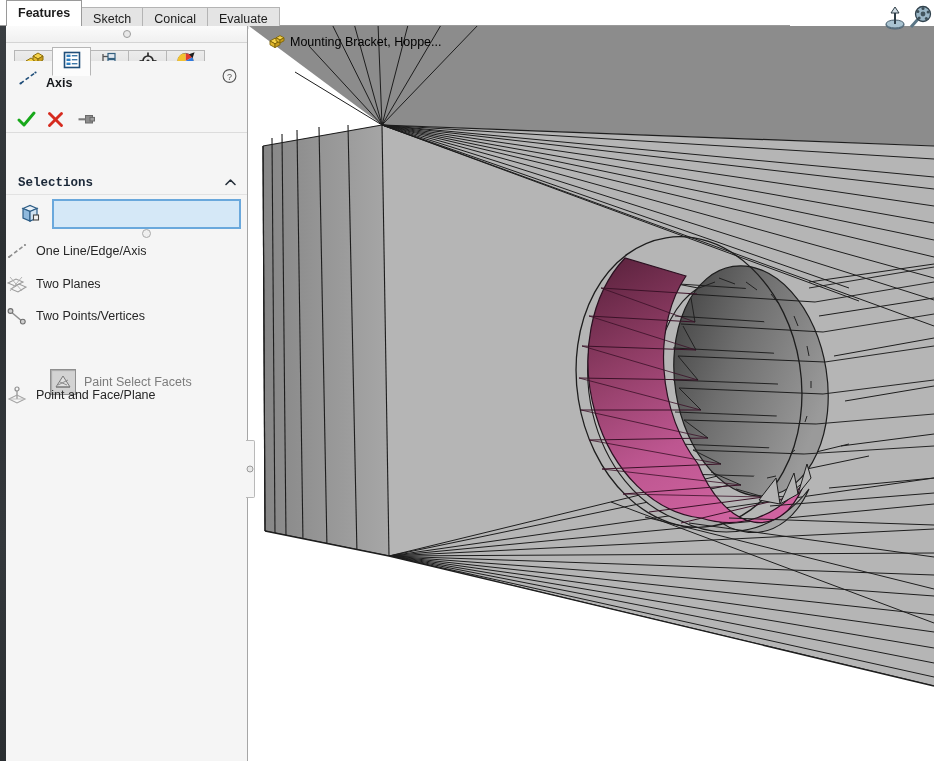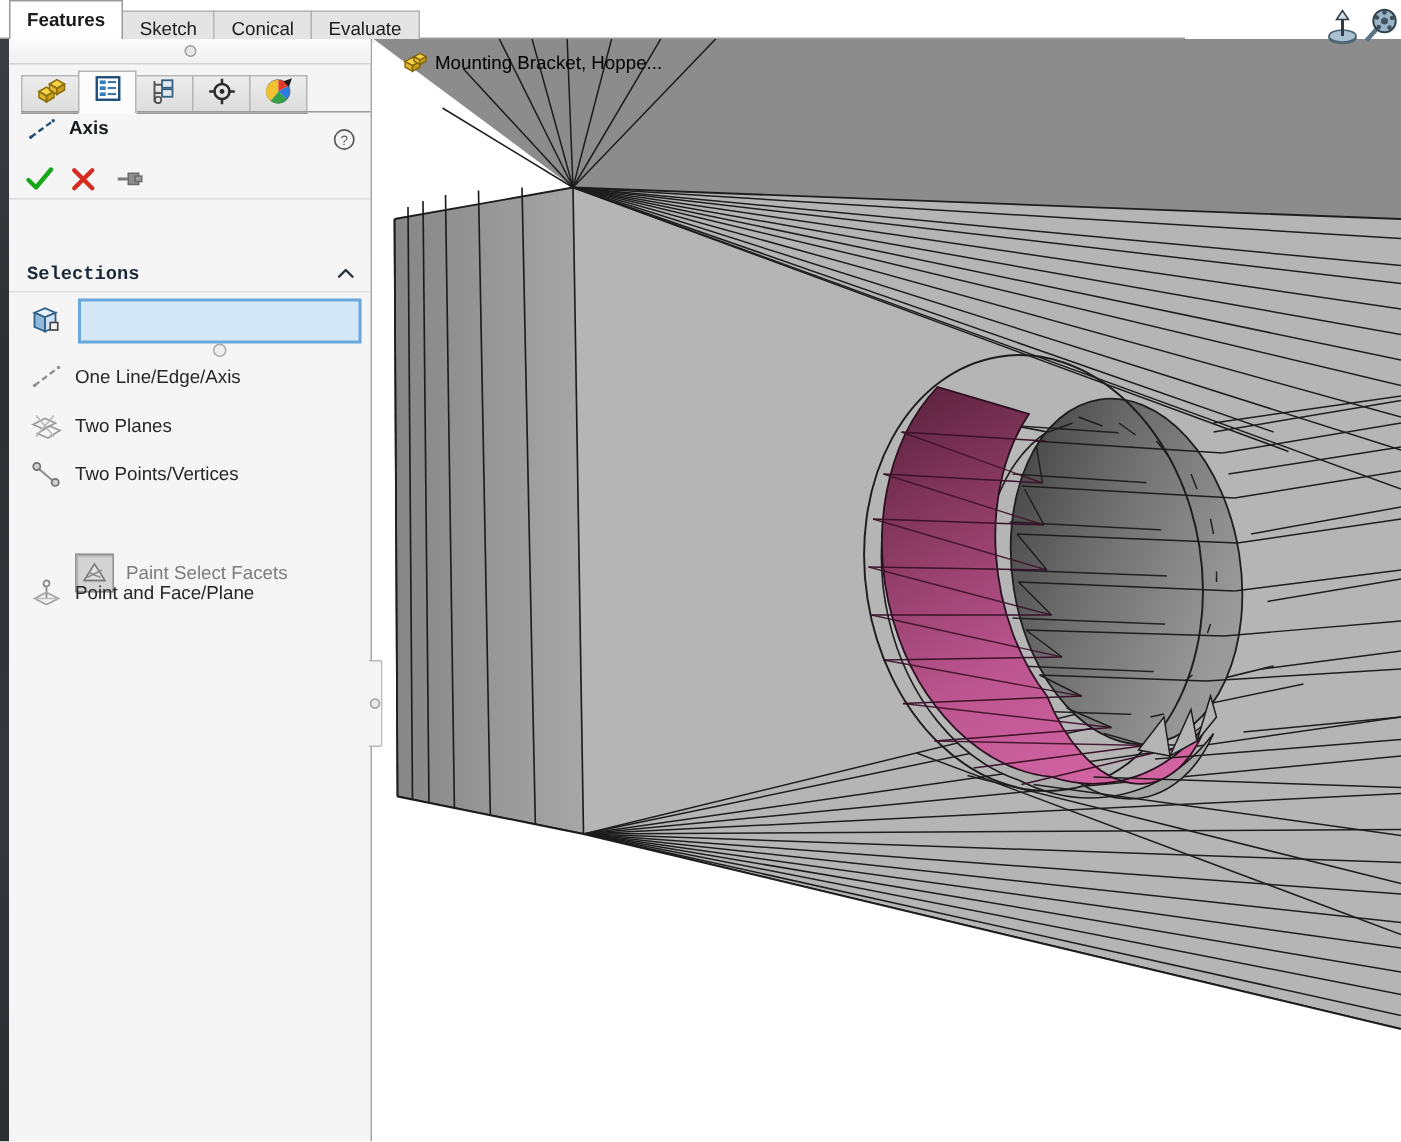--- a/index.html
+++ b/index.html
@@ -121,24 +121,24 @@
     height: 29px;
     z-index: 3;
   }
   .pm-tabs-underline {
     position: absolute; left: 8px; top: 48px;
     width: 234px; height: 1px; background: #9a9a9a;
   }
 
   
   .pm-header {
-    position: absolute; left: 0; top: 52px;
+    position: absolute; left: 0; top: 35px;
     width: 241px; height: 29px;
     box-sizing: border-box;
-    display: flex; align-items: flex-start;
+    display: flex; align-items: flex-end;
     padding-left: 12px;
     background: #f5f5f5;
   }
   .pm-header-title {
     font-size: 12.5px; font-weight: bold; color: #15181c;
     margin-left: 8px;
   }
   .pm-help {
     position: absolute; right: 10px; top: 50%;
     transform: translateY(-50%);
@@ -198,21 +198,21 @@
     border-radius: 50%;
     border: 1px solid #a9a9a9;
     background: #efefef;
   }
 
   
   .opt {
     position: absolute; left: 0;
     width: 241px; height: 30px;
     display: flex; align-items: center;
-    padding-left: 14px;
+    padding-left: 0;
     box-sizing: border-box;
     cursor: default;
   }
   .opt .oicon {
     width: 22px; height: 22px; flex: none;
     display: flex; align-items: center; justify-content: center;
   }
   .opt .olabel {
     margin-left: 8px;
     font-size: 12.5px;

